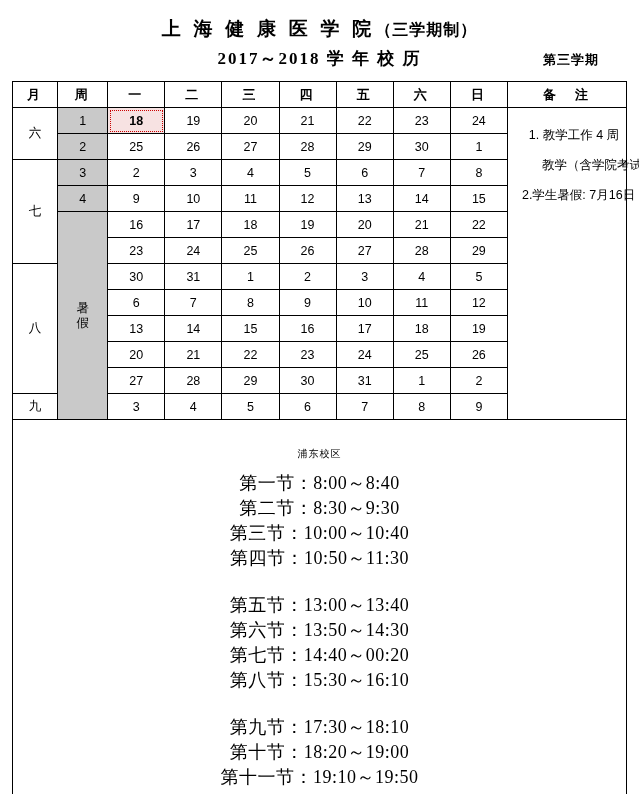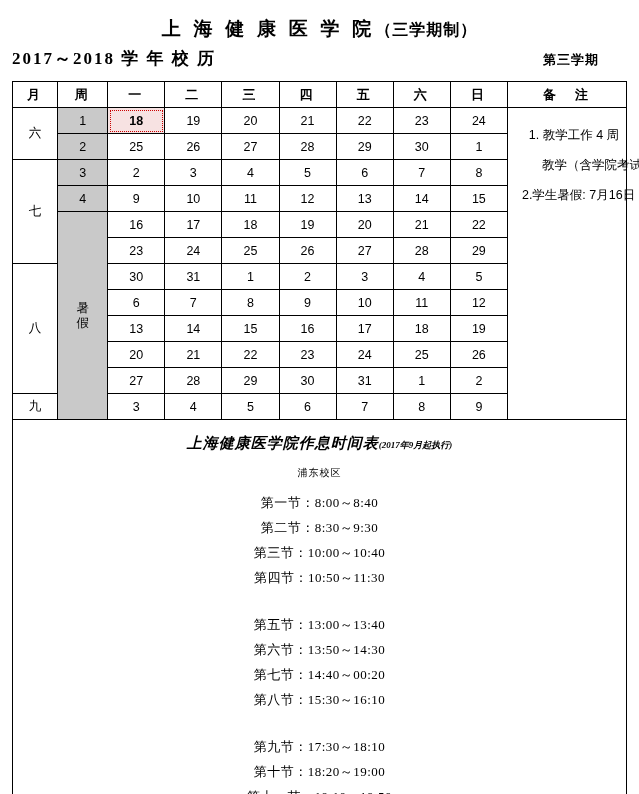--- a/index.html
+++ b/index.html
@@ -33,21 +33,21 @@
   .title-line .sub {
     font-size: 16px;
     letter-spacing: 1px;
   }
   .subtitle-row {
     position: relative;
     height: 28px;
     margin-top: 5px;
   }
   .subtitle {
-    text-align: left;
+    text-align: center;
     font-size: 17px;
     font-weight: bold;
     letter-spacing: 2px;
   }
   .term {
     position: absolute;
     right: 28px;
     top: 4px;
     font-size: 13px;
     font-weight: bold;
@@ -129,21 +129,21 @@
     text-align: center;
     font-size: 10px;
     margin-top: 13px;
     letter-spacing: 1px;
   }
   .periods {
     margin-top: 10px;
   }
   .period {
     text-align: center;
-    font-size: 13px;
+    font-size: 18px;
     line-height: 25px;
     letter-spacing: 0.5px;
   }
   .period.spacer { height: 22px; line-height: 22px; }
 </style>
 </head>
 <body>
 
 <div class="page">
 
@@ -303,23 +303,20 @@
           <td>5</td>
           <td>6</td>
           <td>7</td>
           <td>8</td>
           <td>9</td>
         </tr>
       </tbody>
   </table>
 
   <div class="schedule-box">
-    <div class="sched-title">
-      <span>上海健康医学院作息时间表</span><span class="small">(2017年9月起执行)</span>
-    </div>
     <div class="campus">浦东校区</div>
     <div class="periods" id="periods">
         <div class="period">第一节：8:00～8:40</div>
         <div class="period">第二节：8:30～9:30</div>
         <div class="period">第三节：10:00～10:40</div>
         <div class="period">第四节：10:50～11:30</div>
         <div class="period spacer">&nbsp;</div>
         <div class="period">第五节：13:00～13:40</div>
         <div class="period">第六节：13:50～14:30</div>
         <div class="period">第七节：14:40～00:20</div>

